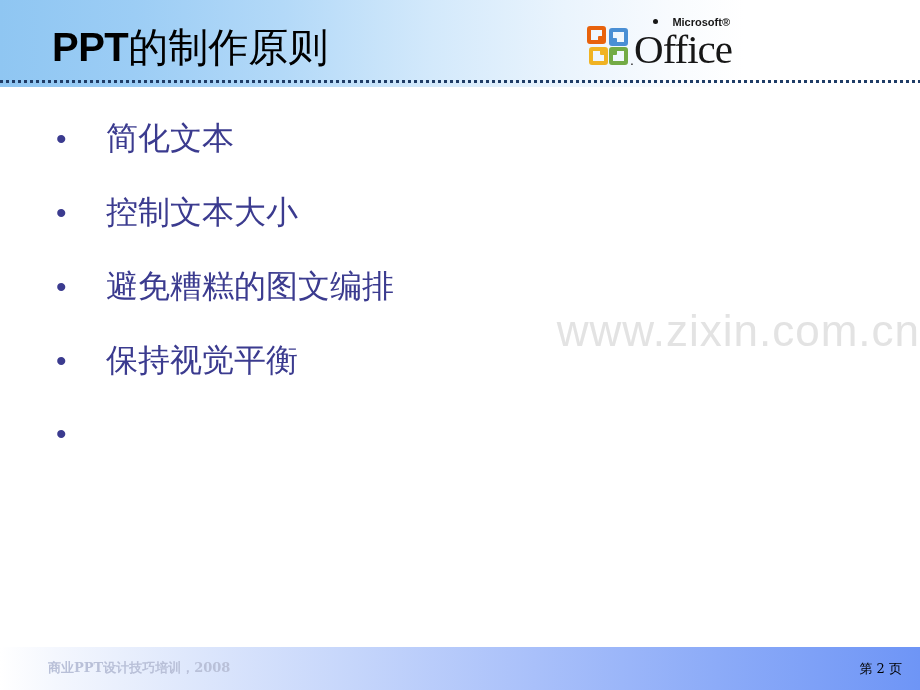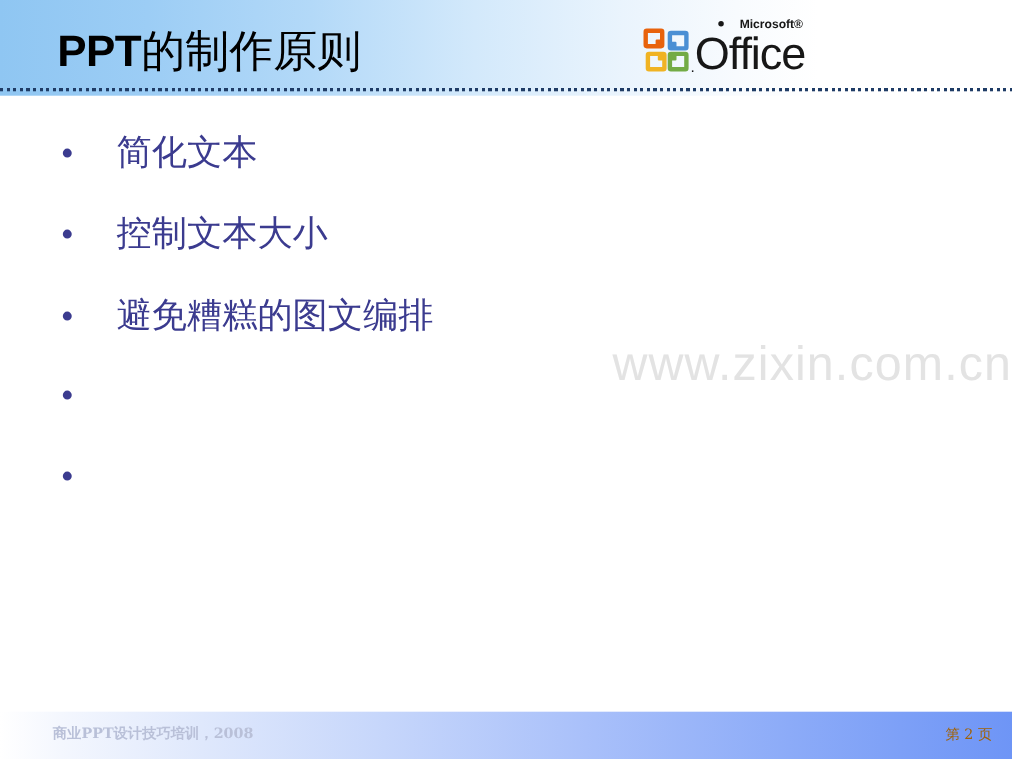--- a/index.html
+++ b/index.html
@@ -101,21 +101,21 @@
   #q-bl { left: 2px; top: 21px; border-color: #f0b323; }
   #q-bl .pip { background: #f0b323; right: -1px; top: -1px; }
   #q-br { left: 22px; top: 21px; border-color: #73ab45; }
   #q-br .pip { background: #73ab45; left: -1px; top: -1px; }
 
   #office-wordmark {
     position: relative;
     padding-right: 4px;
   }
   #office-word {
-    font-family: Liberation Sans, sans-serif;
+    font-family: Liberation Serif, serif;
     font-size: 41px;
     line-height: 41px;
     color: #171717;
     letter-spacing: -1px;
     display: block;
   }
   #office-dot {
     position: absolute;
     left: -4px;
     bottom: 2px;
@@ -215,21 +215,21 @@
     white-space: nowrap;
     font-weight: bold;
   }
   #footer-page {
     position: absolute;
     right: 18px;
     top: 661px;
     font-family: "DejaVu Serif", "Liberation Serif", serif;
     font-size: 13px;
     line-height: 16px;
-    color: #a16207;
+    color: #000000;
     white-space: nowrap;
   }
 </style>
 </head>
 <body>
 
 <div id="slide">
 
   <div id="header">
     <div id="page-title">
@@ -272,20 +272,21 @@
     <div class="bullet-row">
       <span class="bullet-marker">•</span>
       <span class="bullet-text">控制文本大小</span>
     </div>
     <div class="bullet-row">
       <span class="bullet-marker">•</span>
       <span class="bullet-text">避免糟糕的图文编排</span>
     </div>
     <div class="bullet-row">
       <span class="bullet-marker">•</span>
+      <span class="bullet-text">保持视觉平衡</span>
     </div>
     <div class="bullet-row">
       <span class="bullet-marker">•</span>
     </div>
   </div>
 
   <div id="footer-bar"></div>
   <div id="footer-left">商业PPT设计技巧培训，2008</div>
   <div id="footer-page">第 2 页</div>
 

